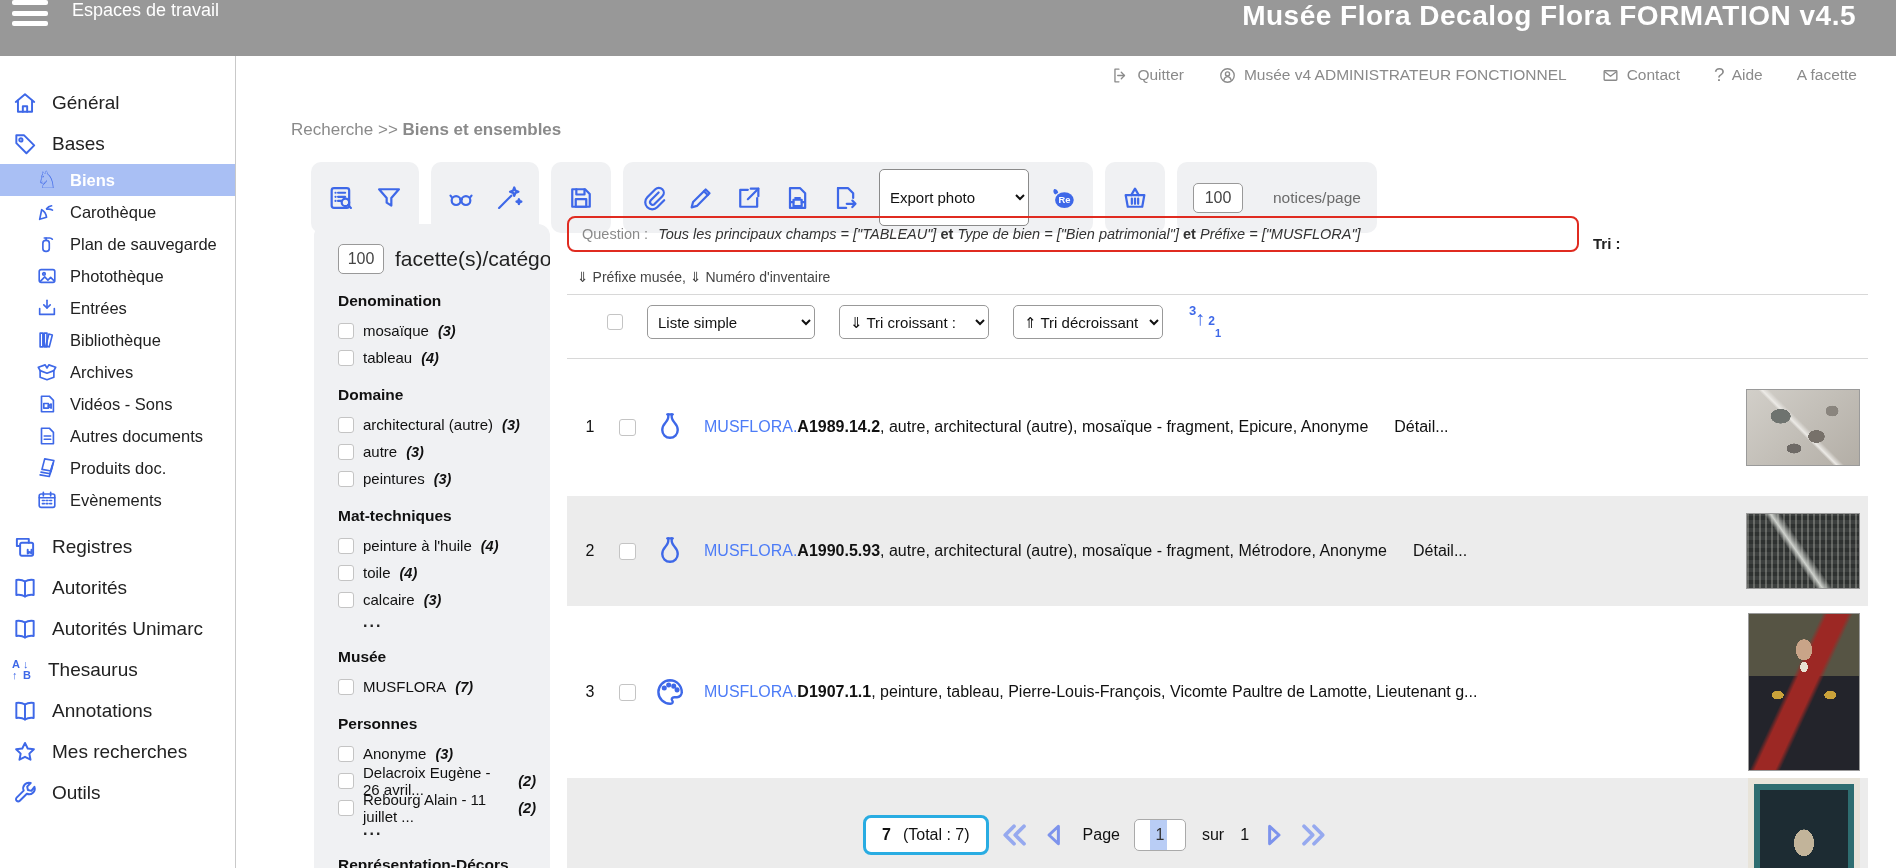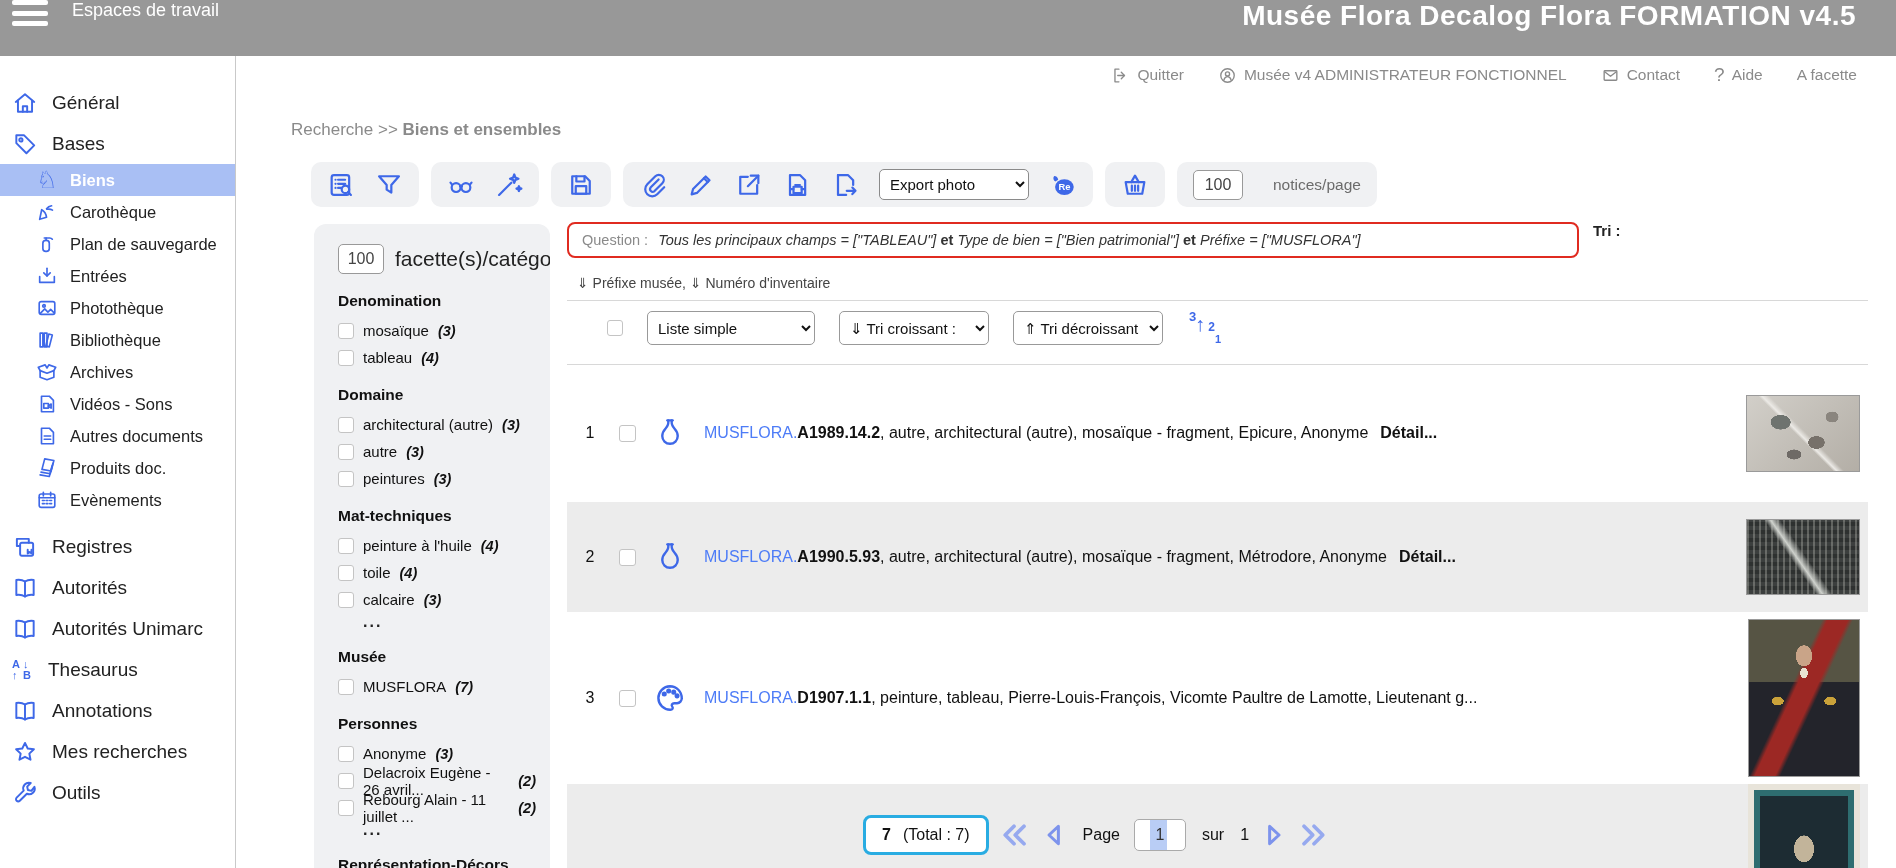--- a/index.html
+++ b/index.html
@@ -45,21 +45,21 @@
   .breadcrumb { position:absolute; top:64px; left:54px; font-size:17px; color:#8a8a8a; }
   .breadcrumb b { color:#8a8a8a; }
 
   
   .toolbar { position:absolute; top:106px; left:74px; display:flex; gap:12px; align-items:stretch; }
   .pill { background:#f0f1f3; border-radius:10px; display:flex; align-items:center; gap:20px;
     padding:7px 16px; }
   .tbtn { width:28px; height:28px; cursor:pointer; display:inline-flex; }
   .tbtn svg { width:100%; height:100%; }
   .tb svg { fill:none; stroke:#3E68E8; stroke-width:1.9; stroke-linecap:round; stroke-linejoin:round; }
-  .exp-select { font-size:15px; padding:5px 6px; width:150px; border:1px solid #8a8a8a;
+  .exp-select { font-size:15px; padding:18px 6px; width:150px; border:1px solid #8a8a8a;
     border-radius:5px; background:#fff; color:#111; }
   .notices-input { width:50px; height:30px; border:1px solid #999; border-radius:5px;
     text-align:center; font-size:16px; color:#444; background:#fff; }
   .notices-label { color:#6b6b6b; font-size:15.5px; margin-left:10px; }
 
   
   .facets { position:absolute; top:168px; left:77px; width:236px; bottom:0;
     background:#f0f1f3; border-radius:12px 12px 0 0; padding:20px 14px 0 24px; overflow:hidden; }
   .facet-count-row { display:flex; align-items:center; margin-bottom:18px; }
   .facet-count-input { width:46px; height:30px; border:1px solid #999; border-radius:5px;
@@ -68,21 +68,21 @@
   .fgroup { margin-bottom:15px; }
   .fgroup h4 { font-size:15.5px; margin-bottom:7px; color:#111; }
   .fitem { display:flex; align-items:center; gap:9px; height:27px; font-size:15px; color:#111; }
   .fitem .cnt { font-weight:bold; font-style:italic; font-size:14.5px; }
   .cb { width:16px; height:16px; flex:none; border:1.5px solid #c4c4c4; border-radius:3px;
     background:#fff; cursor:pointer; }
   .fmore { padding-left:25px; font-weight:bold; letter-spacing:2px; height:20px; cursor:pointer; }
 
   
   .results { position:absolute; top:160px; left:330px; right:28px; bottom:0; }
-  .qrow { display:flex; align-items:flex-start; margin-top:6px; }
+  .qrow { display:flex; align-items:flex-end; }
   .question-box { border:2.5px solid #E02B20; border-radius:8px; padding:8px 13px; width:1012px;
     font-size:14.5px; color:#333; white-space:nowrap; overflow:hidden; }
   .q-label { color:#8a8a8a; margin-right:6px; }
   .q-exp i { font-style:italic; } .q-exp b { font-weight:bold; font-style:normal; }
   .tri-label { font-weight:bold; font-size:15px; color:#222; margin-left:14px; }
   .sort-info { margin-top:17px; padding-left:10px; font-size:14px; color:#444; }
   .hr { border-top:1px solid #d8d8d8; margin-top:9px; }
   .controls { display:flex; align-items:center; gap:24px; padding:10px 0 10px 40px; }
   .ctl-select { font-size:15px; height:34px; border:1px solid #999; border-radius:5px;
     background:#fff; color:#111; padding:0 6px; }
@@ -99,21 +99,21 @@
   .r1 { height:134px; } .r2 { height:110px; margin-top:2px; } .r3 { height:168px; margin-top:2px; }
   .r4 { height:92px; margin-top:2px; align-items:flex-start; overflow:hidden; }
   .rnum { width:30px; text-align:center; font-size:16px; color:#111; flex:none; }
   .row .cb { margin:0 18px 0 14px; width:17px; height:17px; }
   .vicon { width:32px; height:32px; flex:none; margin-right:18px; }
   .vicon svg { width:100%; height:100%; fill:none; stroke:#3E68E8; stroke-width:1.8;
     stroke-linecap:round; stroke-linejoin:round; }
   .rtext { font-size:16px; color:#111; white-space:nowrap; overflow:hidden; flex:1; }
   .rtext .lnk { color:#4D7CF7; cursor:pointer; }
   .rtext b { color:#111; }
-  .detail { margin-left:12px; cursor:pointer;font-weight:bold; }
+  .detail { margin-left:26px; cursor:pointer; }
   .thumb { flex:none; margin-left:16px; margin-right:8px; border:1px solid #9a9a9a; cursor:pointer; }
   .th1 { width:114px; height:77px;
     background:
       radial-gradient(22px 16px at 30% 35%, #6e736f 0 45%, transparent 46%),
       radial-gradient(18px 14px at 62% 62%, #77716a 0 45%, transparent 46%),
       radial-gradient(14px 12px at 76% 28%, #8a857e 0 45%, transparent 46%),
       radial-gradient(16px 11px at 42% 78%, #6e6a66 0 45%, transparent 46%),
       linear-gradient(45deg, transparent 46%, #eceae6 48%, transparent 52%),
       linear-gradient(135deg,#d2cfc9,#b3aea6); }
   .th2 { width:114px; height:76px;
@@ -204,36 +204,36 @@
           <rect x="7.5" y="8" width="7" height="12" rx="3.2"></rect>
           <path d="M11 8V5.5"></path>
           <path d="M9 5.5h6c1.2 0 2.2.5 2.8 1.3"></path>
         </svg>
       </span>
     <span>Plan de sauvegarde</span>
     </div>
   <div class="nav-item lvl2">
     <span class="icn i22">
         <svg class="st" viewBox="0 0 24 24">
+          <rect x="3.5" y="5" width="17" height="14" rx="2"></rect>
+          <circle cx="8.7" cy="9.7" r="1.4"></circle>
+          <path d="M5 17.5 9.5 13l3.5 3.5 3-3 3.5 3.5"></path>
+        </svg>
+      </span>
+    <span>Photothèque</span>
+    </div>
+  <div class="nav-item lvl2">
+    <span class="icn i22">
+        <svg class="st" viewBox="0 0 24 24">
           <path d="M12 3.5V12"></path>
           <path d="M8.5 8.5 12 12l3.5-3.5"></path>
           <path d="M4 12.5V19h16v-6.5"></path>
         </svg>
       </span>
     <span>Entrées</span>
-    </div>
-  <div class="nav-item lvl2">
-    <span class="icn i22">
-        <svg class="st" viewBox="0 0 24 24">
-          <rect x="3.5" y="5" width="17" height="14" rx="2"></rect>
-          <circle cx="8.7" cy="9.7" r="1.4"></circle>
-          <path d="M5 17.5 9.5 13l3.5 3.5 3-3 3.5 3.5"></path>
-        </svg>
-      </span>
-    <span>Photothèque</span>
     </div>
   <div class="nav-item lvl2">
     <span class="icn i22">
         <svg class="st" viewBox="0 0 24 24">
           <path d="M4.5 4.5h3v15h-3zM9 4.5h3v15H9z"></path>
           <path d="M14 5.5l3.8 1-3.3 13-3.8-1z"></path>
         </svg>
       </span>
     <span>Bibliothèque</span>
     </div>

